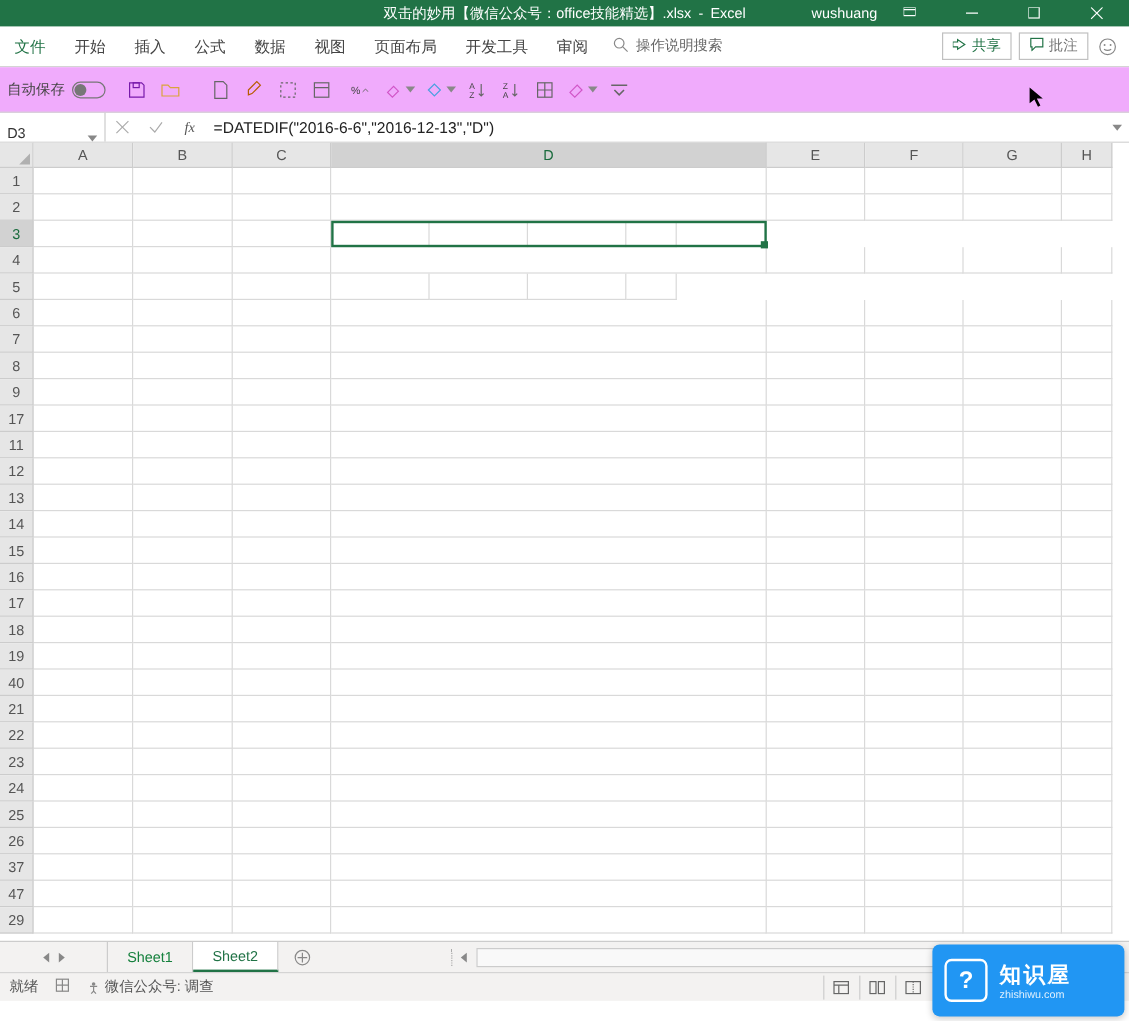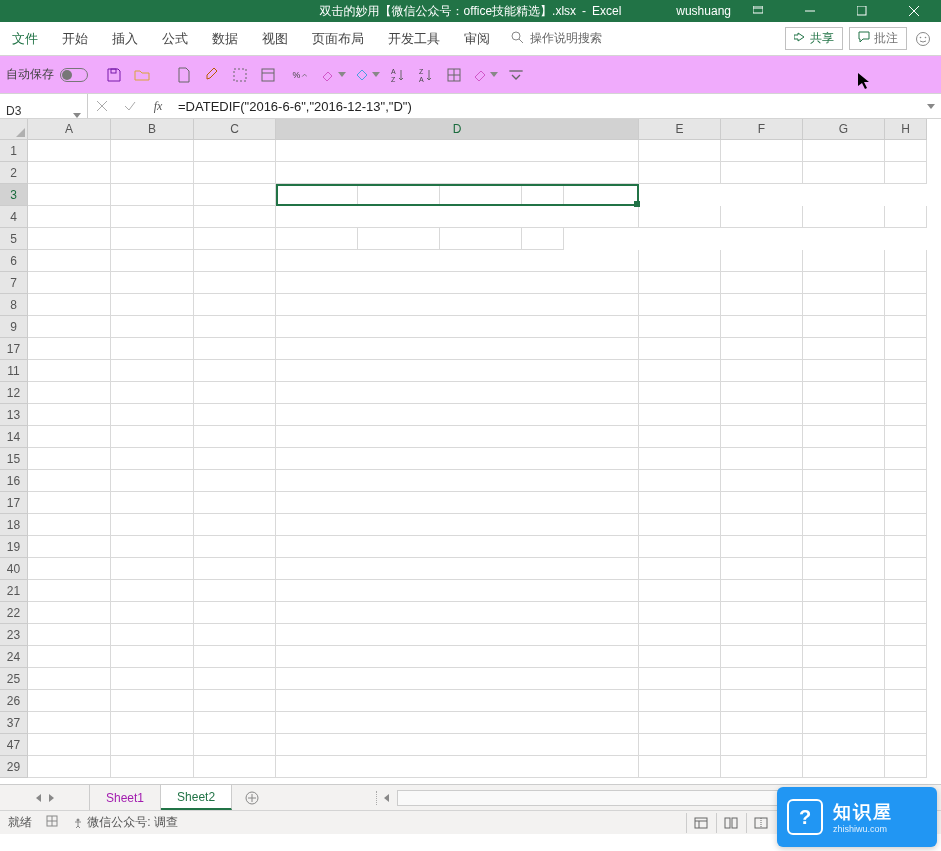--- a/index.html
+++ b/index.html
@@ -57,21 +57,21 @@
 .row { display:flex; height:22px; }
 .cell { border-right:1px solid #d9d9d9; border-bottom:1px solid #d9d9d9; padding:0 4px; display:flex; align-items:center; font-size:13px; color:#000; overflow:hidden; }
 .cell.right { justify-content:flex-end; }
 .colA{width:83px}.colB{width:83px}.colC{width:82px}.colD{width:363px}.colE{width:82px}.colF{width:82px}.colG{width:82px}.colH{width:42px}
 .selcell { position:absolute; border:2px solid #217346; pointer-events:none; }
 .selhandle { position:absolute; width:6px; height:6px; background:#217346; right:-3px; bottom:-3px; }
 
 
 .sheetbar { height:26px; border-top:1px solid #ccc; display:flex; align-items:stretch; background:#f3f2f1; }
 .sheetnav { width:90px; display:flex; align-items:center; justify-content:center; gap:8px; border-right:1px solid #ccc; color:#888; }
-.sheettab { padding:0 16px; display:flex; align-items:center; border-right:1px solid #ccc; background:#f3f2f1; font-size:12px; color:#a21caf; }
+.sheettab { padding:0 16px; display:flex; align-items:center; border-right:1px solid #ccc; background:#f3f2f1; font-size:12px; color:#15803d; }
 .sheettab.active { background:#fff; border-bottom:2px solid #217346; color:#217346; }
 .addsheet { width:40px; display:flex; align-items:center; justify-content:center; color:#888; }
 .hscroll { flex:1; display:flex; align-items:center; position:relative; }
 .hscroll .track { flex:1; height:16px; border:1px solid #ccc; background:#f9f9f9; margin:0 2px; position:relative; }
 .hscroll .sbtn { width:18px; height:18px; display:flex; align-items:center; justify-content:center; color:#888; }
 
 
 .statusbar { height:24px; background:#f3f2f1; border-top:1px solid #d4d4d4; display:flex; align-items:center; padding:0 8px; font-size:12px; color:#555; gap:14px; }
 .statusbar .right { margin-left:auto; display:flex; align-items:center; gap:2px; }
 .viewbtn { width:28px; height:20px; display:inline-flex; align-items:center; justify-content:center; border-left:1px solid #ccc; color:#666; }

